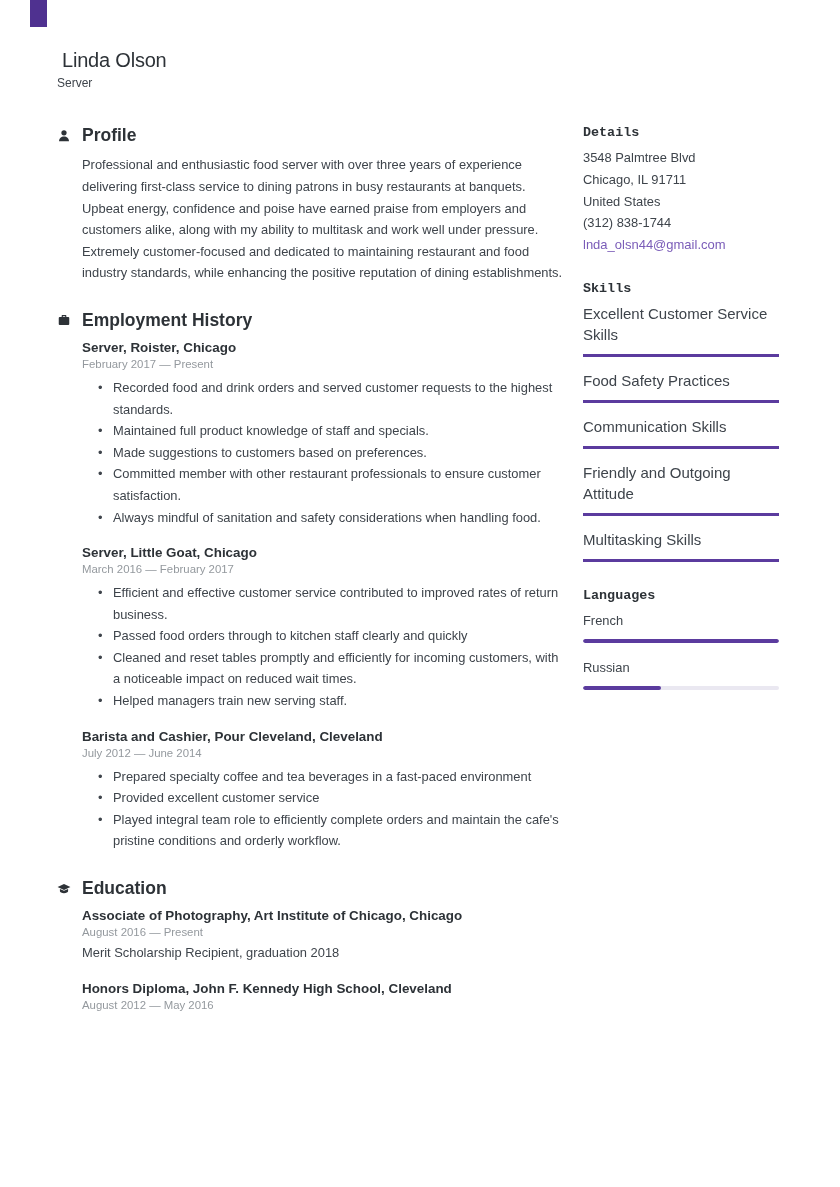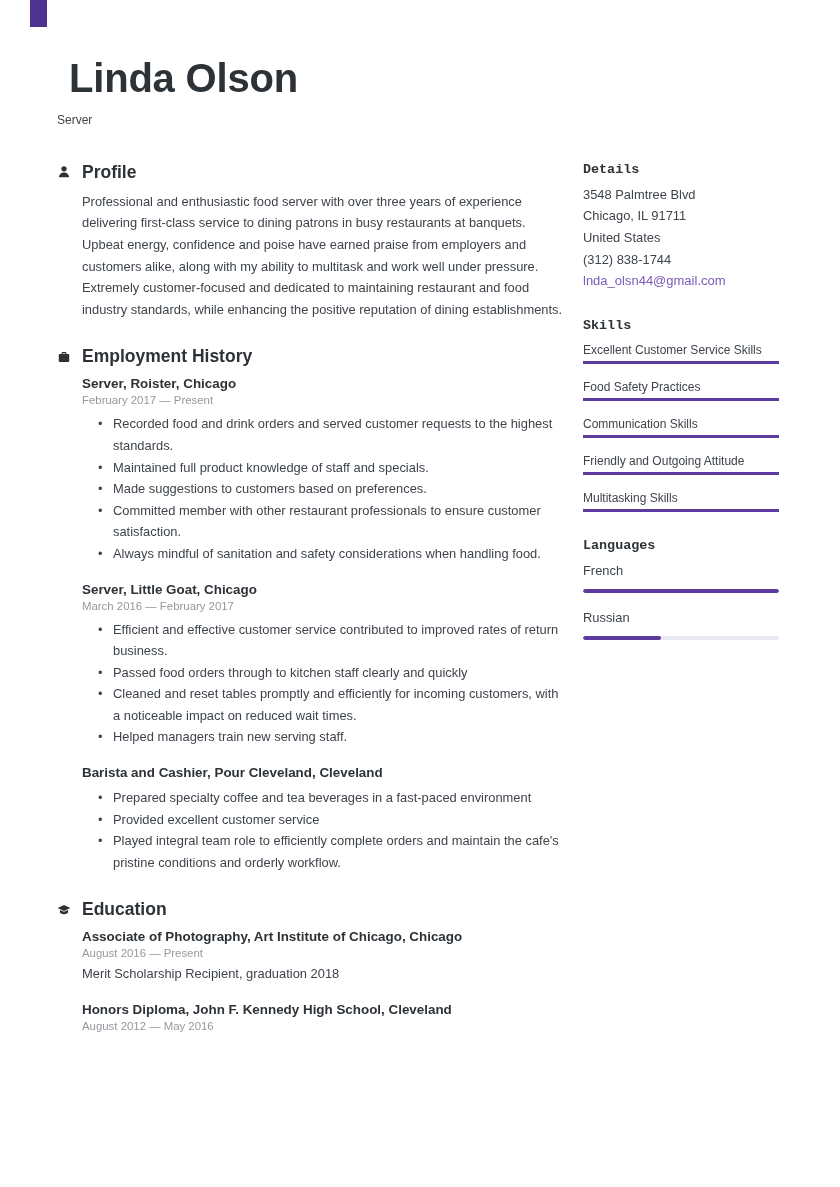--- a/index.html
+++ b/index.html
@@ -24,23 +24,23 @@
     background:#fff;
     padding:44px 61px 0 57px;
     overflow:hidden;
   }
   .corner-tab{
     position:absolute;top:0;left:30px;
     width:17px;height:27px;
     background:var(--corner);
   }
   h1{
-    margin:12px;
-    font-size:40px;line-height:1.12;
-    font-weight:700;color:var(--ink);
+    margin:5px;
+    font-size:20px;line-height:1.12;
+    font-weight:400;color:var(--ink);
     letter-spacing:-.2px;
   }
   .role{font-size:12px;color:var(--body);margin-top:5px;}
   .columns{display:flex;margin-top:35px;}
   main{width:509px;}
   aside{margin-left:auto;width:196px;}
 
   .sec{margin:0;}
   .sec + .sec{margin-top:26px;}
   .sec-head{display:flex;align-items:center;gap:11px;}
@@ -70,22 +70,22 @@
 
   aside h3{margin:0 0 7px;font-size:13.4px;font-weight:700;color:var(--ink);font-family:Liberation Mono, monospace;}
   .side-sec + .side-sec{margin-top:26px;}
   .detail-line{font-size:12.9px;line-height:21.6px;color:var(--body);}
   .email{
     display:inline-block;
     font-size:13px;line-height:21.6px;
     color:var(--link);text-decoration:none;cursor:pointer;
   }
   .skill{
-    font-size:12px;line-height:21px;color:var(--body);
-    margin-bottom:13px;
+    font-size:15px;line-height:21px;color:var(--body);
+    padding-bottom:9px;margin-bottom:13px;
     border-bottom:3px solid var(--accent);
   }
   .skill:last-child{margin-bottom:0;}
   .lang{margin-bottom:14px;}
   .lang:last-child{margin-bottom:0;}
   .lang-name{font-size:12.9px;line-height:21px;color:var(--body);margin-bottom:8px;}
   .bar-track{height:4px;background:var(--track);border-radius:2px;overflow:hidden;}
   .bar-fill{height:100%;background:var(--accent);border-radius:2px;}
 </style>
 </head>
@@ -145,20 +145,21 @@
               <ul class="bullets">
                 <li>Efficient and effective customer service contributed to improved rates of return business.</li>
                 <li>Passed food orders through to kitchen staff clearly and quickly</li>
                 <li>Cleaned and reset tables promptly and efficiently for incoming customers, with a noticeable impact on reduced wait times.</li>
                 <li>Helped managers train new serving staff.</li>
               </ul>
             </div>
 
             <div class="job">
               <h3 class="job-title">Barista and Cashier, Pour Cleveland, Cleveland</h3>
+              <div class="job-dates">July 2012 — June 2014</div>
               <ul class="bullets">
                 <li>Prepared specialty coffee and tea beverages in a fast-paced environment</li>
                 <li>Provided excellent customer service</li>
                 <li>Played integral team role to efficiently complete orders and maintain the cafe's pristine conditions and orderly workflow.</li>
               </ul>
             </div>
           </div>
       </section>
 
       <section class="sec">

